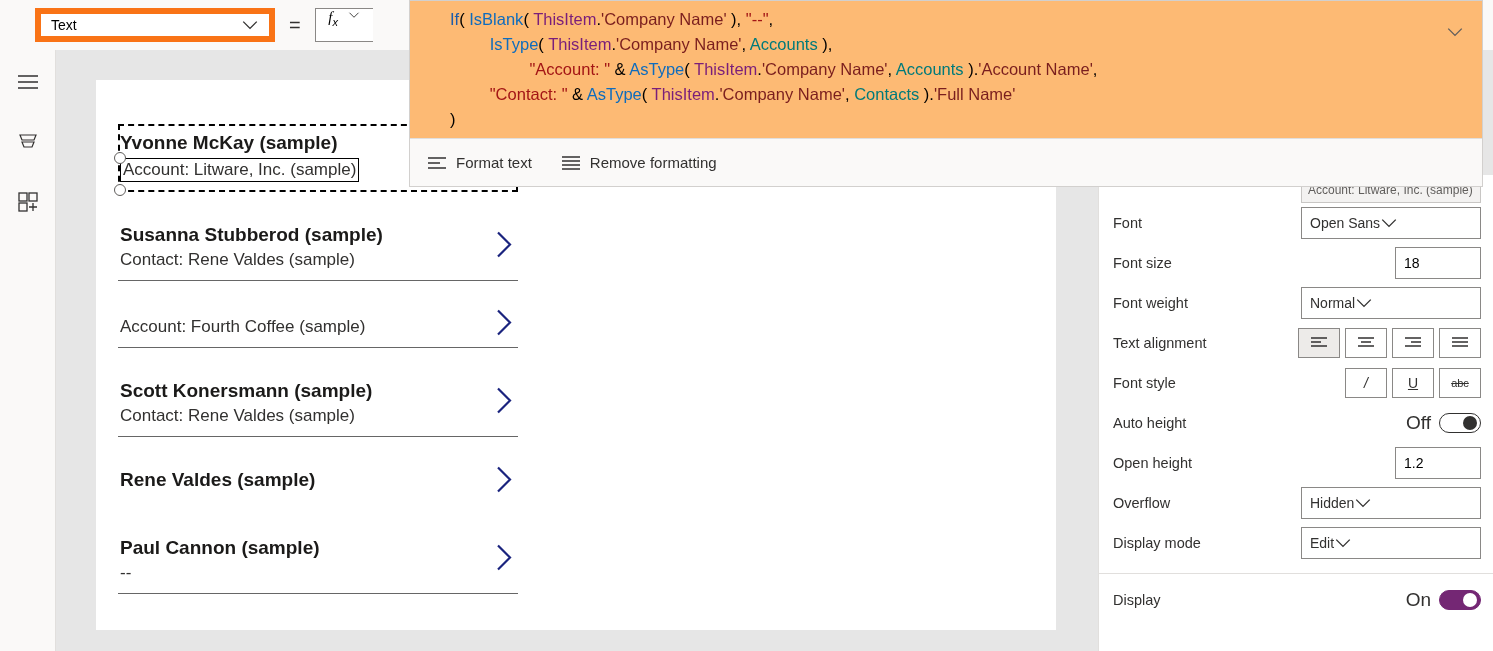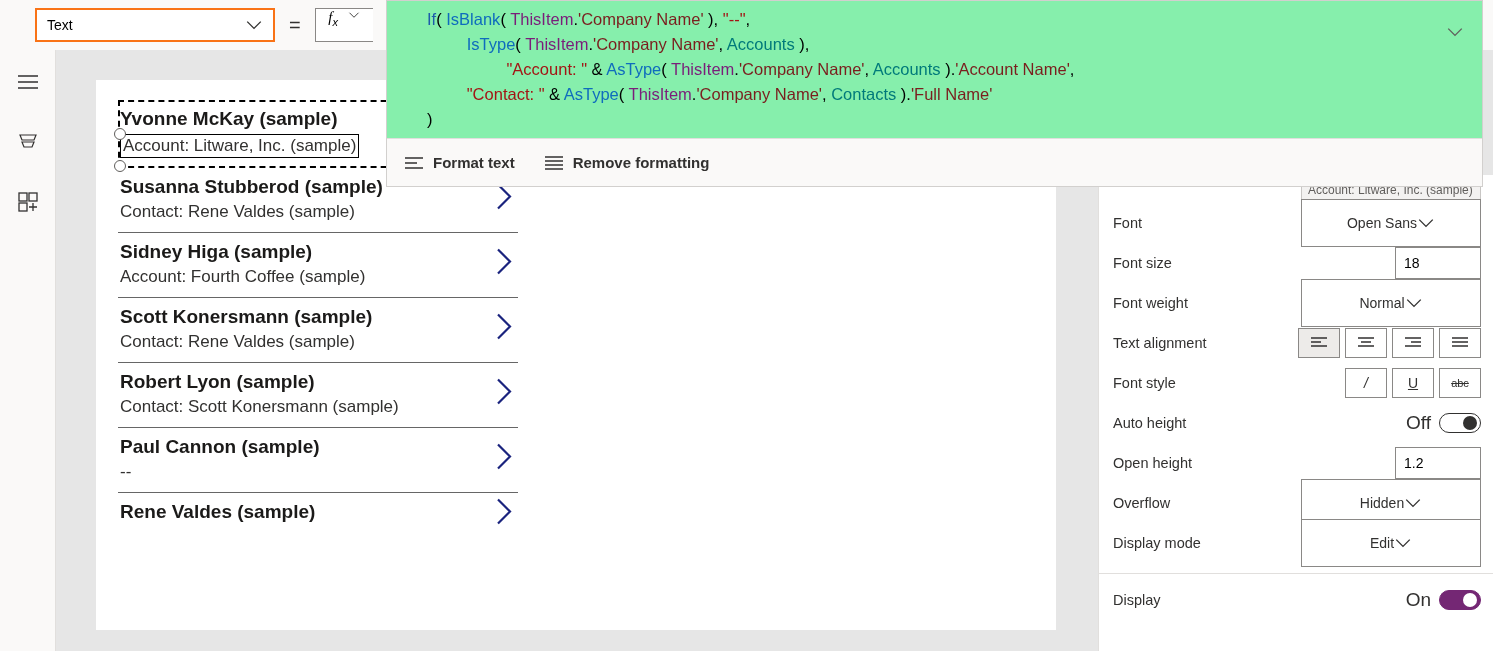--- a/index.html
+++ b/index.html
@@ -1,61 +1,61 @@
 <!DOCTYPE html>
 <html><head>
 <meta charset="utf-8">
 <style>
   * { box-sizing: border-box; font-family: "Segoe UI", Arial, sans-serif; }
   body { margin: 0; background: #e6e6e6; width: 1493px; height: 651px; overflow: hidden; position: relative; }
   
   
   .top-row { position: absolute; left: 0; top: 0; right: 0; height: 50px; background: #faf9f8; display: flex; align-items: center; padding-left: 35px; }
-  .prop-dropdown { width: 240px; height: 34px; border: 2px solid #f97316; background: #fff; display: flex; align-items: center; padding: 0 10px; font-size: 14px; justify-content: space-between; }
+  .prop-dropdown { width: 240px; height: 34px; border: 6px solid #f97316; background: #fff; display: flex; align-items: center; padding: 0 10px; font-size: 14px; justify-content: space-between; }
   .equals { margin: 0 14px; font-size: 20px; color: #323130; }
   .fx-box { width: 58px; height: 34px; border: 1px solid #8a8886; border-right: none; background: #fff; display: flex; align-items: flex-start; justify-content: center; gap: 10px; font-size: 15px; font-style: italic; }
   .fx-box .fx { font-style: italic; font-family: Georgia, serif; }
   
   
-  .formula-editor { position: absolute; left: 386px; right: 10px; top: 0; background: #86efac; border: 1px solid #d2d0ce; z-index: 10; }
+  .formula-editor { position: absolute; left: 409px; right: 10px; top: 0; background: #fdba74; border: 1px solid #d2d0ce; z-index: 10; }
   .formula-code { font-family: Consolas, monospace; font-size: 16.5px; line-height: 25px; padding: 6px 40px 6px 40px; white-space: pre; }
   .formula-code .kw { color: #1e5caa; }
   .formula-code .fn { color: #0f6cbd; }
   .formula-code .str { color: #a31515; }
   .formula-code .prop { color: #7a1e1e; }
   .formula-code .this { color: #7a1e7a; }
   .formula-code .typ { color: #007a7a; }
   .expand-chevron { position: absolute; right: 18px; top: 22px; font-size: 14px; color: #605e5c; cursor: pointer; }
-  .formula-toolbar { border-top: 1px solid #e1dfdd; background: #faf9f8; height: 48px; display: flex; align-items: center; padding: 0 18px; gap: 30px; font-weight: bold; }
+  .formula-toolbar { border-top: 1px solid #e1dfdd; background: #faf9f8; height: 48px; display: flex; align-items: center; padding: 0 18px; gap: 30px; }
   .fmt-btn { display: flex; align-items: center; gap: 10px; font-size: 15px; color: #323130; }
   
   
   .nav-rail { position: absolute; left: 0; top: 50px; bottom: 0; width: 56px; background: #faf9f8; border-right: 1px solid #e1dfdd; display: flex; flex-direction: column; align-items: center; padding-top: 22px; gap: 40px; }
   .nav-ico { width: 20px; height: 20px; display:flex; align-items:center; justify-content:center; color:#323130; }
   
   
   .canvas-wrap { position: absolute; left: 56px; top: 50px; right: 395px; bottom: 0; background: #e6e6e6; padding: 30px 40px; }
   .app-canvas { background: #fff; width: 960px; height: 550px; padding: 20px 22px; }
   .gallery { width: 400px; }
-  .item { border-bottom: 1px solid #666; padding: 8px 2px 10px 2px; position: relative; }
+  .item { border-bottom: 1px solid #666; padding: 8px 2px 10px 2px; position: relative; margin-top: 24px; }
   .item .title { font-size: 19px; font-weight: 600; color: #1b1a19; }
   .item .sub { font-size: 17px; color: #323130; margin-top: 4px; }
   .item .chev { position: absolute; right: 6px; top: 50%; transform: translateY(-50%); color: #1a237e; font-size: 26px; }
   .item.selected { border: 2px dashed #000; padding: 6px 0 8px 0;}
   .sel-handle { position: absolute; width: 12px; height: 12px; border: 1px solid #605e5c; border-radius: 50%; background: #fff; }
   .sel-handle.l { left: -6px; top: 50%; transform: translateY(-50%); }
   .sel-handle.r { right: -6px; top: 50%; transform: translateY(-50%); }
   .sel-handle.bl { left: -6px; bottom: -6px; }
   .sub-selected { border: 1px solid #000; padding: 1px 2px; display:inline-block; position:relative; }
   
   
   .props-panel { position: absolute; right: 0; top: 175px; bottom: 0; width: 395px; background: #fff; border-left: 1px solid #e1dfdd; padding: 0 12px 0 14px; overflow:hidden; }
   .prow { display: flex; align-items: center; height: 40px; font-size: 14.5px; color: #323130; }
   .prow .plabel { flex: 1; }
-  .dd { border: 1px solid #8a8886; background:#fff; height: 48px; display:flex; align-items:center; padding: 0 8px; justify-content:center; width: 180px; font-size:14px; }
+  .dd { border: 1px solid #8a8886; background:#fff; height: 32px; display:flex; align-items:center; padding: 0 8px; justify-content:flex-start; width: 180px; font-size:14px; }
   .num-input { border:1px solid #8a8886; width: 86px; height:32px; padding:0 8px; font-size:14px; }
   .btn-grp { display:flex; gap:5px; }
   .sq-btn { border:1px solid #8a8886; width:42px; height:30px; display:flex;align-items:center;justify-content:center; background:#fff; font-size:14px; }
   .sq-btn.active { background:#edebe9; }
   .toggle { width:42px; height:20px; border-radius:10px; background:#fff; border:1px solid #323130; position:relative; }
   .toggle .knob { position:absolute; width:14px; height:14px; border-radius:50%; background:#323130; top:2px; }
   .toggle.off .knob { right:3px; }
   .toggle.on { background:#742774; border-color:#742774; }
   .toggle.on .knob { right:3px; background:#fff; }
   .toggleLabel { margin-right:8px; font-size:19px; }
@@ -149,54 +149,45 @@
   </div>
         <div class="item">
     <div class="title">Susanna Stubberod (sample)</div>
     <div class="sub">Contact: Rene Valdes (sample)</div>
     <div class="chev"><svg width="16" height="28" viewBox="0 0 16 28">
               <path d="M2 2 L14 14 L2 26" stroke="#1a237e" stroke-width="2.2" fill="none"></path>
             </svg></div>
 
   </div>
         <div class="item">
-    <div class="title">Sidney Higa (sample)</div>
     <div class="sub">Account: Fourth Coffee (sample)</div>
     <div class="chev"><svg width="16" height="28" viewBox="0 0 16 28">
               <path d="M2 2 L14 14 L2 26" stroke="#1a237e" stroke-width="2.2" fill="none"></path>
             </svg></div>
 
   </div>
         <div class="item">
     <div class="title">Scott Konersmann (sample)</div>
     <div class="sub">Contact: Rene Valdes (sample)</div>
-    <div class="chev"><svg width="16" height="28" viewBox="0 0 16 28">
-              <path d="M2 2 L14 14 L2 26" stroke="#1a237e" stroke-width="2.2" fill="none"></path>
-            </svg></div>
-
-  </div>
-        <div class="item">
-    <div class="title">Robert Lyon (sample)</div>
-    <div class="sub">Contact: Scott Konersmann (sample)</div>
-    <div class="chev"><svg width="16" height="28" viewBox="0 0 16 28">
-              <path d="M2 2 L14 14 L2 26" stroke="#1a237e" stroke-width="2.2" fill="none"></path>
-            </svg></div>
-
-  </div>
-        <div class="item">
-    <div class="title">Paul Cannon (sample)</div>
-    <div class="sub">--</div>
     <div class="chev"><svg width="16" height="28" viewBox="0 0 16 28">
               <path d="M2 2 L14 14 L2 26" stroke="#1a237e" stroke-width="2.2" fill="none"></path>
             </svg></div>
 
   </div>
         <div class="item" style="border-bottom: none;">
     <div class="title">Rene Valdes (sample)</div>
     <div class="sub"></div>
+    <div class="chev"><svg width="16" height="28" viewBox="0 0 16 28">
+              <path d="M2 2 L14 14 L2 26" stroke="#1a237e" stroke-width="2.2" fill="none"></path>
+            </svg></div>
+
+  </div>
+        <div class="item">
+    <div class="title">Paul Cannon (sample)</div>
+    <div class="sub">--</div>
     <div class="chev"><svg width="16" height="28" viewBox="0 0 16 28">
               <path d="M2 2 L14 14 L2 26" stroke="#1a237e" stroke-width="2.2" fill="none"></path>
             </svg></div>
 
   </div>
       </div>
   </div>
 </div>
 
 <div class="props-panel">

